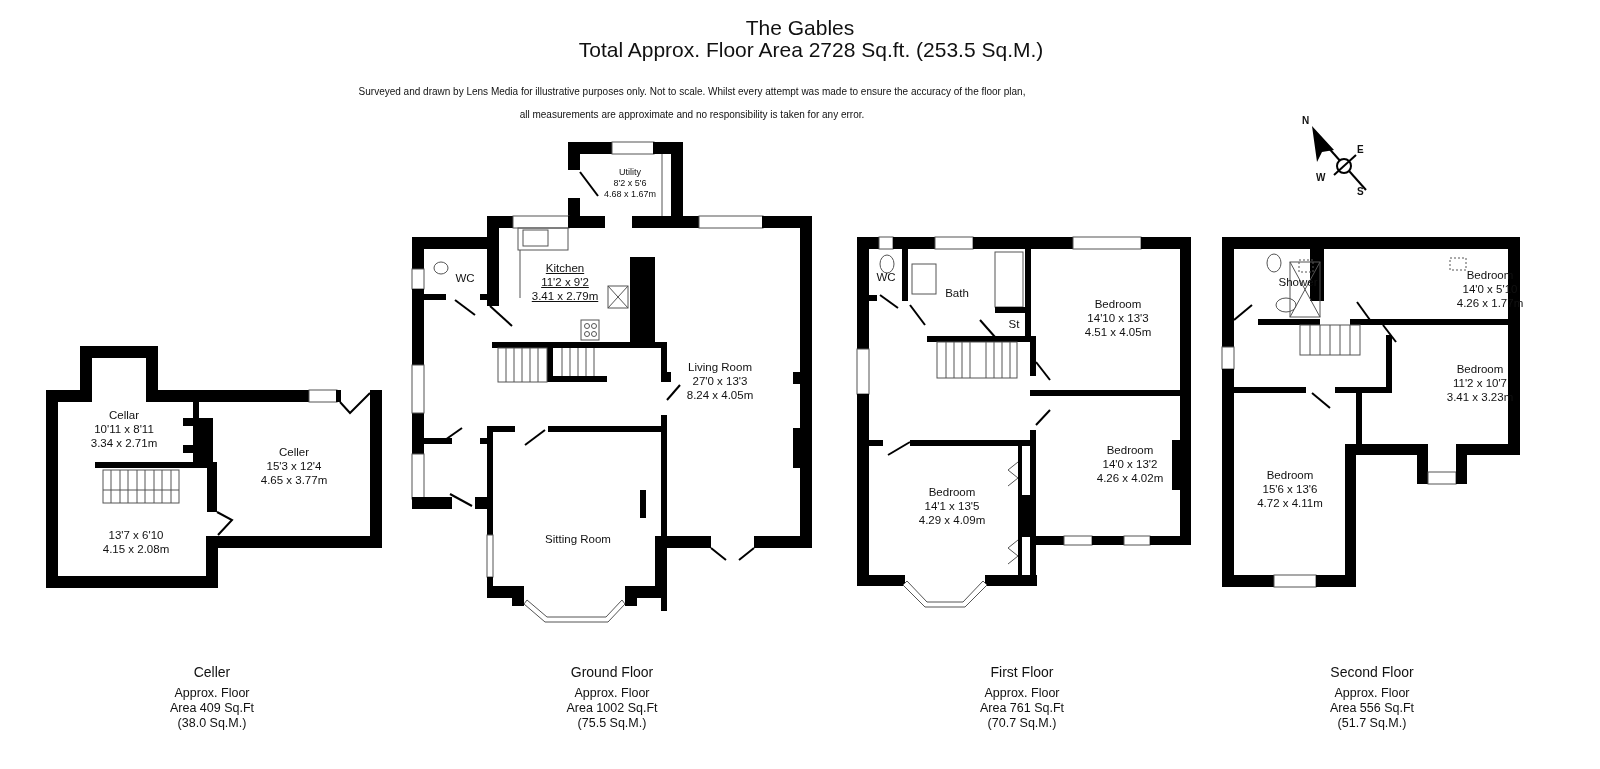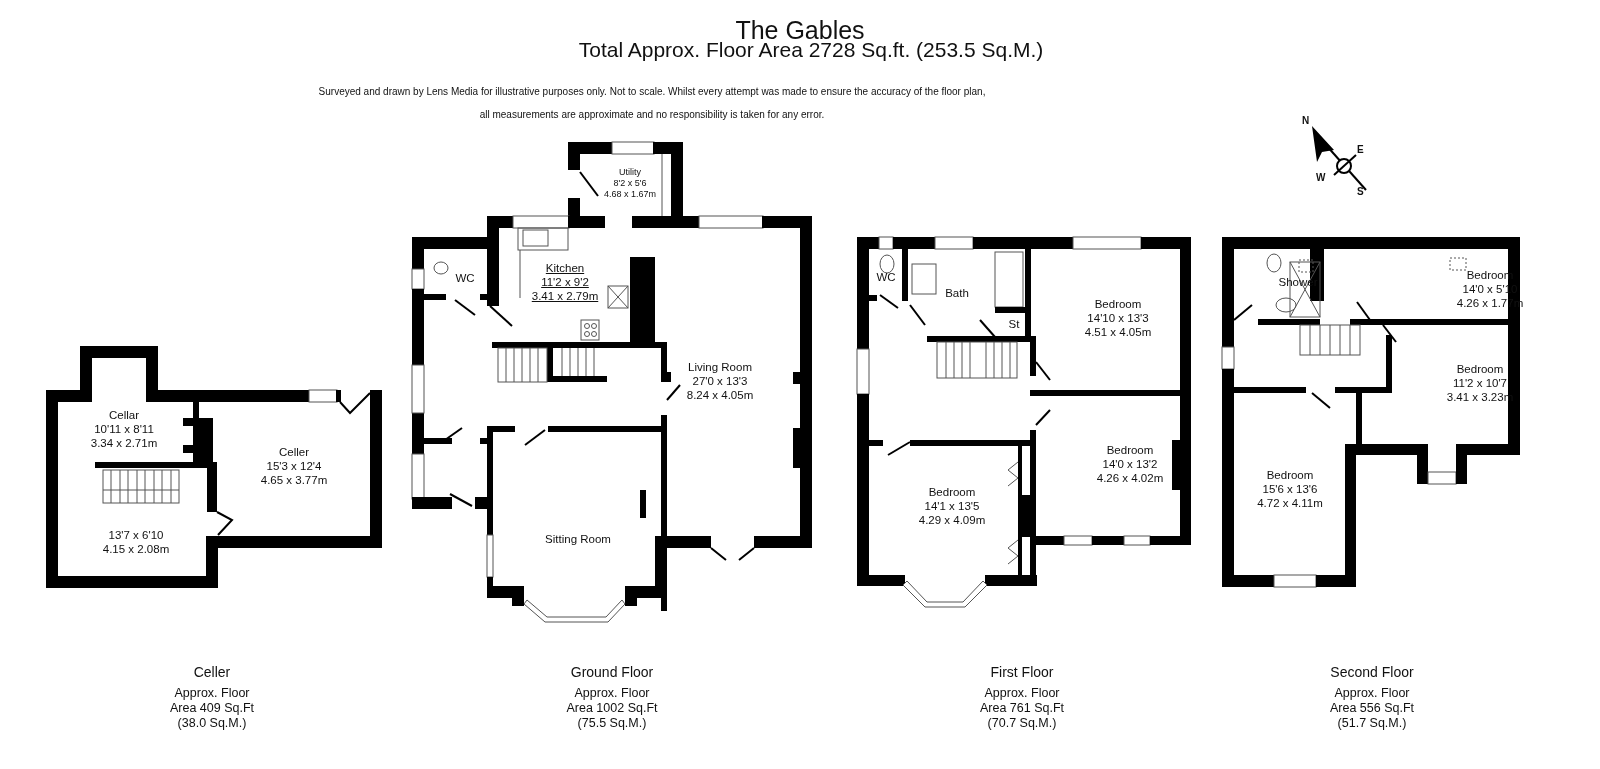--- a/index.html
+++ b/index.html
@@ -1,21 +1,21 @@
 <!DOCTYPE html>
 <html><head>
   <meta charset="utf-8">
   <style>
     html, body { margin: 0; padding: 0; background: #ffffff; }
     body { width: 1600px; height: 769px; position: relative; overflow: hidden;
            font-family: "Liberation Sans", sans-serif; color: #111; }
     .title { position: absolute; left: 0; width: 1600px; text-align: center; }
-    #t1 { top: 16px; font-size: 25px; }
+    #t1 { top: 16px; font-size: 21px; }
     #t2 { top: 38px; font-size: 21px; margin-left: 11px; }
-    .disc { position: absolute; left: 0; width: 1304px; text-align: center; font-size: 10px; line-height: 13px; }
+    .disc { position: absolute; left: 0; width: 1304px; text-align: center; font-size: 10px; line-height: 13px; padding-left: 40px; }
     #d1 { top: 85px; } #d2 { top: 108px; }
     svg.plan { position: absolute; left: 0; top: 0; width: 1600px; height: 769px; }
     .lbl { position: absolute; text-align: center; font-size: 11.5px; line-height: 14px; transform: translateX(-50%); white-space: nowrap; }
     .lbl.small { font-size: 9px; line-height: 11px; }
     .fl { position: absolute; text-align: center; transform: translateX(-50%); white-space: nowrap; }
     .fl .nm { font-size: 14px; line-height: 18px; margin-bottom: 5px; }
     .fl .ar { font-size: 12.5px; line-height: 15px; }
     .cmp { position: absolute; font-size: 10px; font-weight: bold; }
   </style>
 </head>

